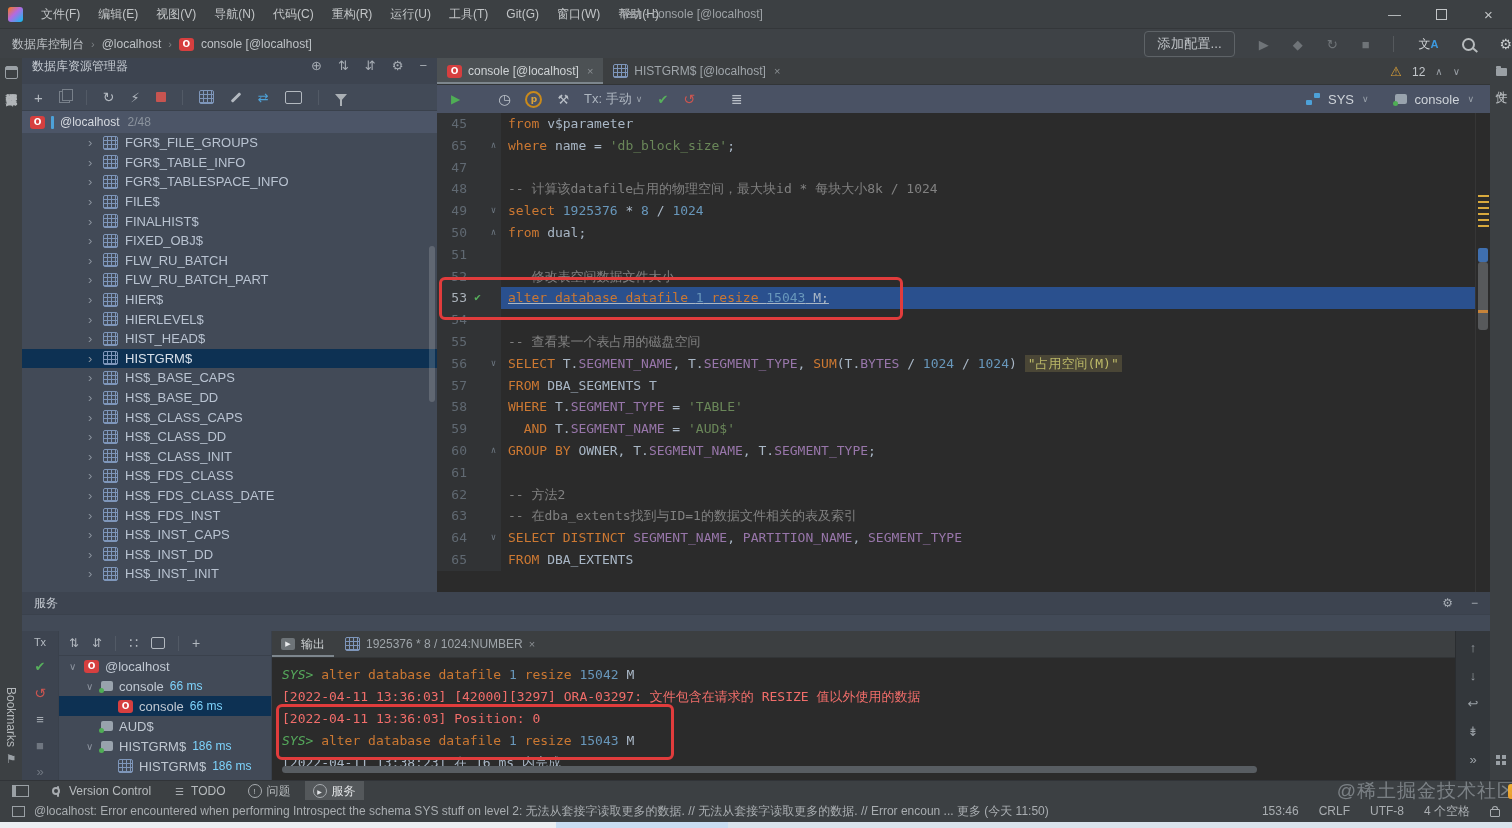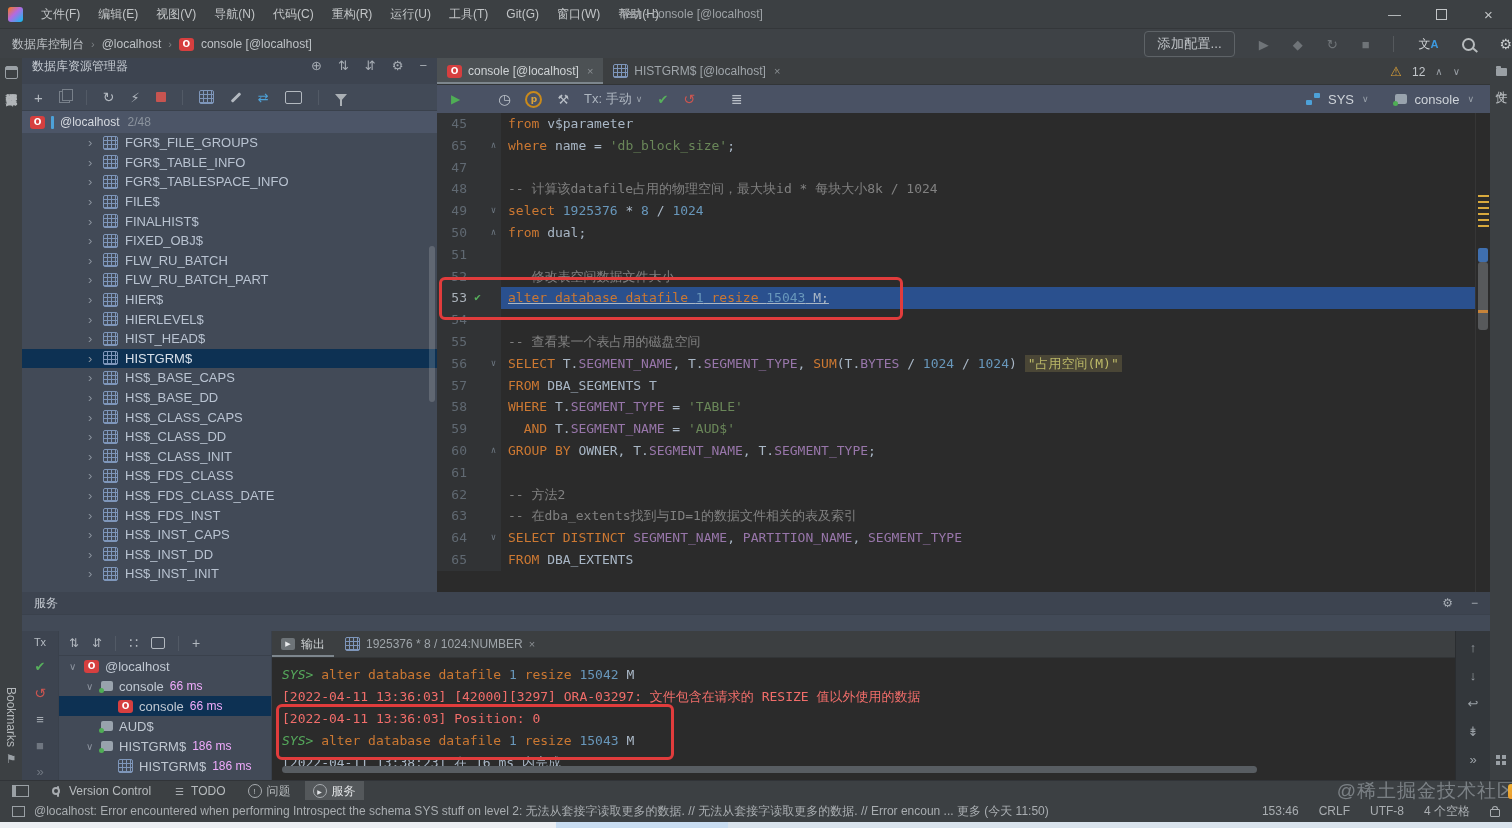--- a/index.html
+++ b/index.html
@@ -122,21 +122,21 @@
   .svc-header{height:22px;display:flex;align-items:center;padding:0 12px;background:#3d4450;color:#c6cbd2;border-bottom:1px solid #3a414c;}
   .svc-header .sp{margin-left:auto;display:flex;gap:18px;color:#a7adb4;}
   .svc-body{position:absolute;top:23px;bottom:0;left:0;right:0;display:flex;margin-top:16px;}
   .svc-left{width:36px;background:#3d4450;border-right:1px solid #3a414c;display:flex;flex-direction:column;align-items:center;padding-top:5px;gap:11px;color:#a7adb4;font-size:13px;}
   .svc-left .tx{font-size:11px;color:#b6bcc3;}
   .svc-left .dim{color:#6f7680;}
   .svc-tree{width:212px;display:flex;flex-direction:column;background:#424a57;}
   .svc-toolbar{height:24px;display:flex;align-items:center;gap:13px;padding-left:10px;color:#b3b9c0;font-size:12px;border-bottom:1px solid #3a414c;}
   .svc-row{height:20px;display:flex;align-items:center;gap:6px;color:#c0c8d2;font-size:13px;}
   .svc-row .chev{color:#8b939e;font-size:10px;width:9px;}
-  .svc-row .time{color:#f0abfc;font-size:12px;}
+  .svc-row .time{color:#7dd3fc;font-size:12px;}
   .svc-row.sel{background:#0d3153;}
   .svc-out{flex:1;background:#2b2b2b;position:relative;border-left:1px solid #3a414c;overflow:hidden;}
   .out-tabs{height:26px;background:#3c3f41;display:flex;align-items:center;padding-left:0;gap:2px;border-bottom:1px solid #323537;}
   .out-tab{display:flex;align-items:center;gap:6px;padding:0 9px;height:100%;color:#9fa5aa;}
   .out-tab.active{color:#ced2d4;box-shadow:inset 0 -2px 0 #7d868d;}
   .out-play{width:14px;height:12px;background:#6e7478;border-radius:2px;color:#e8eaec;font-size:7px;display:inline-flex;align-items:center;justify-content:center;}
   .out-lines{padding:6px 0 0 10px;font-family:"DejaVu Sans Mono",monospace;font-size:13px;line-height:22px;white-space:pre;}
   .seg-g{color:#55a85b;font-style:italic;}
   .seg-e{color:#f16d6a;}
   .hscroll{position:absolute;left:10px;bottom:7px;width:975px;height:7px;background:#585d62;border-radius:4px;}

